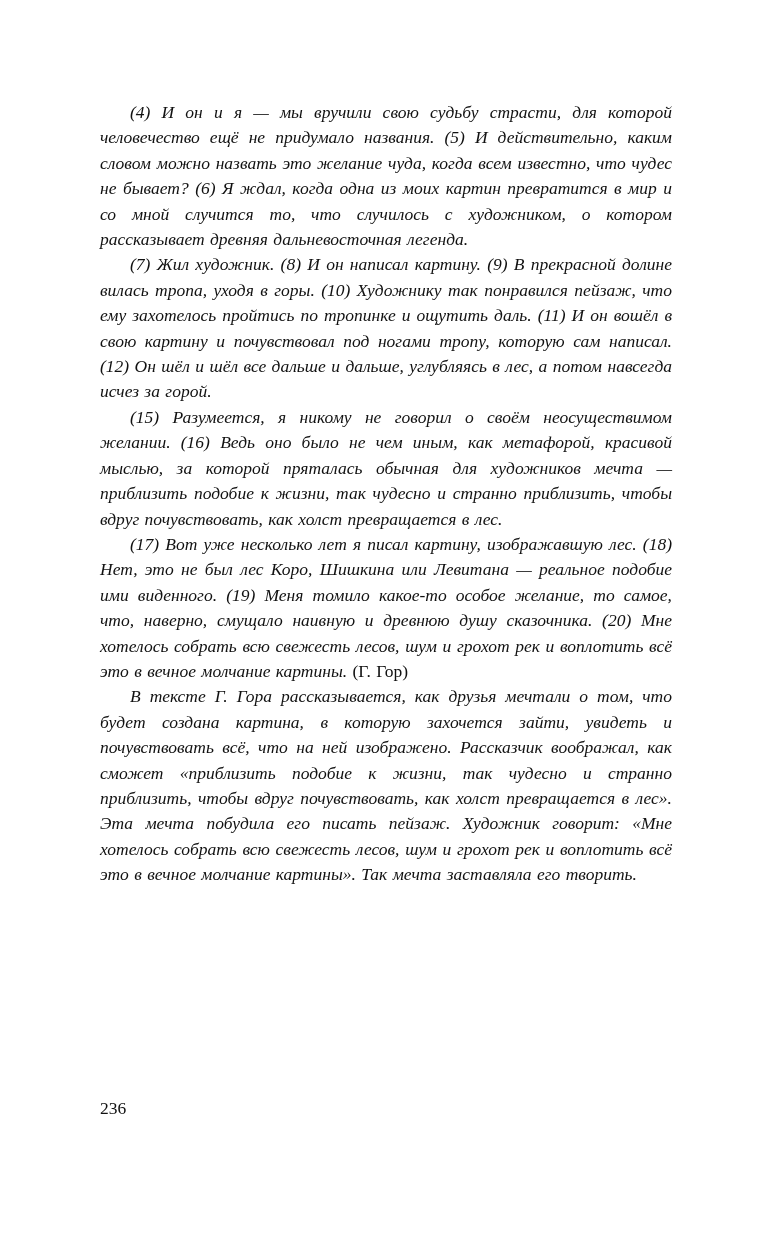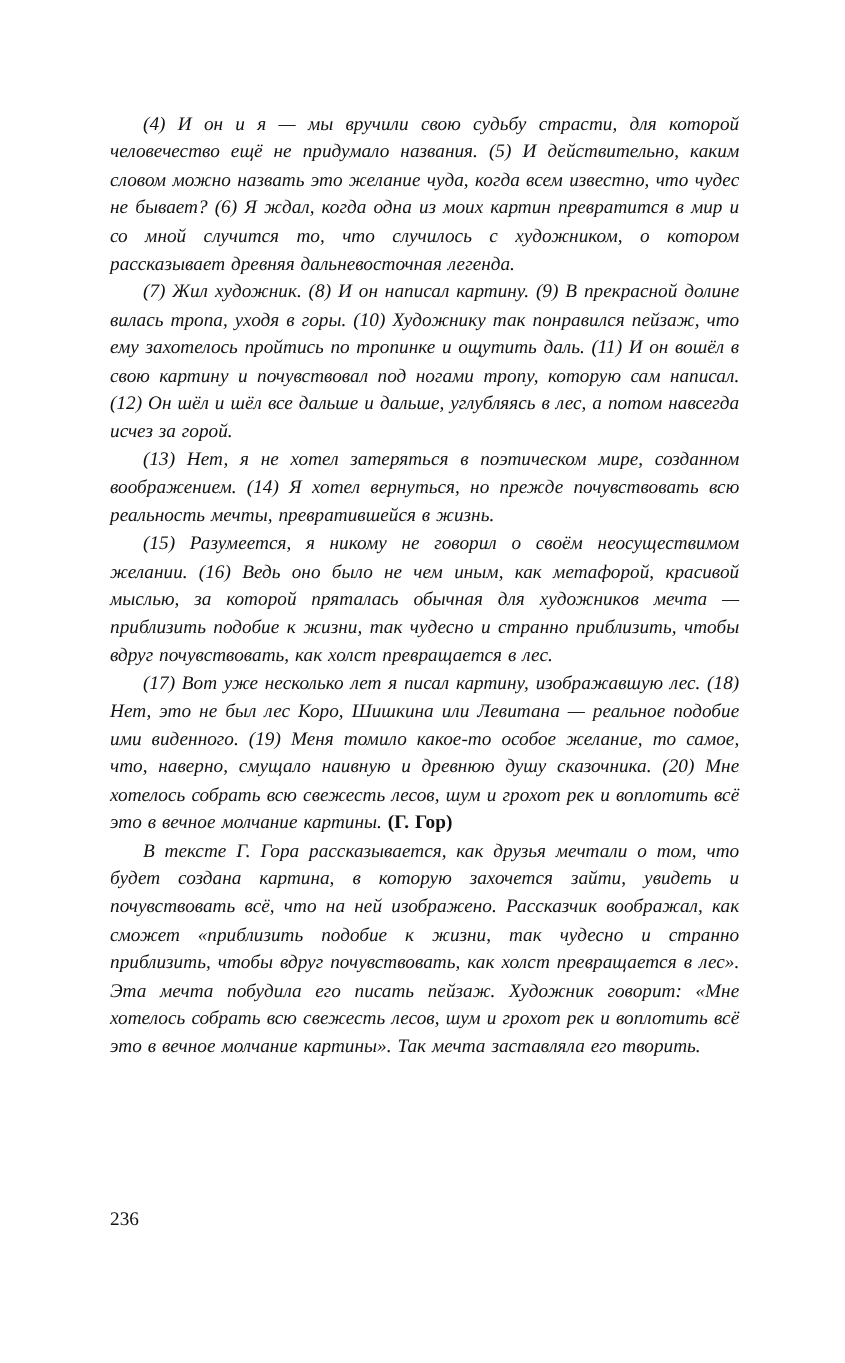--- a/index.html
+++ b/index.html
@@ -30,21 +30,20 @@
     line-height: 25.4px;
     text-align: justify;
     text-indent: 30px;
     word-spacing: 1px;
   }
   .section-heading {
     font-weight: bold;
   }
   .attribution {
     font-style: normal;
-    font-weight: bold;
   }
   .page-number {
     position: absolute;
     left: 100px;
     top: 1098px;
     font-family: "Liberation Serif", "DejaVu Serif", serif;
     font-style: normal;
     font-size: 17.5px;
     color: #111111;
     text-align: center;
@@ -53,21 +52,20 @@
 </head>
 <body>
 
 <div class="book-page">
   <div class="text-block">
 
     <p>(4) И он и я — мы вручили свою судьбу страсти, для которой человечество ещё не придумало названия. (5) И действительно, каким словом можно назвать это желание чуда, когда всем известно, что чудес не бывает? (6) Я ждал, когда одна из моих картин превратится в мир и со мной случится то, что случилось с художником, о котором рассказывает древняя дальневосточная легенда.</p>
 
     <p>(7) Жил художник. (8) И он написал картину. (9) В прекрасной долине вилась тропа, уходя в горы. (10) Художнику так понравился пейзаж, что ему захотелось пройтись по тропинке и ощутить даль. (11) И он вошёл в свою картину и почувствовал под ногами тропу, которую сам написал. (12) Он шёл и шёл все дальше и дальше, углубляясь в лес, а потом навсегда исчез за горой.</p>
 
-    <p>(13) Нет, я не хотел затеряться в поэтическом мире, созданном воображением. (14) Я хотел вернуться, но прежде почувствовать всю реальность мечты, превратившейся в жизнь.</p>
 
     <p>(15) Разумеется, я никому не говорил о своём неосуществимом желании. (16) Ведь оно было не чем иным, как метафорой, красивой мыслью, за которой пряталась обычная для художников мечта — приблизить подобие к жизни, так чудесно и странно приблизить, чтобы вдруг почувствовать, как холст превращается в лес.</p>
 
     <p>
       <span>(17) Вот уже несколько лет я писал картину, изображавшую лес. (18) Нет, это не был лес Коро, Шишкина или Левитана — реальное подобие ими виденного. (19) Меня томило какое-то особое желание, то самое, что, наверно, смущало наивную и древнюю душу сказочника. (20) Мне хотелось собрать всю свежесть лесов, шум и грохот рек и воплотить всё это в вечное молчание картины.</span>
       <span class="attribution">(Г. Гор)</span>
     </p>
 
 
 

